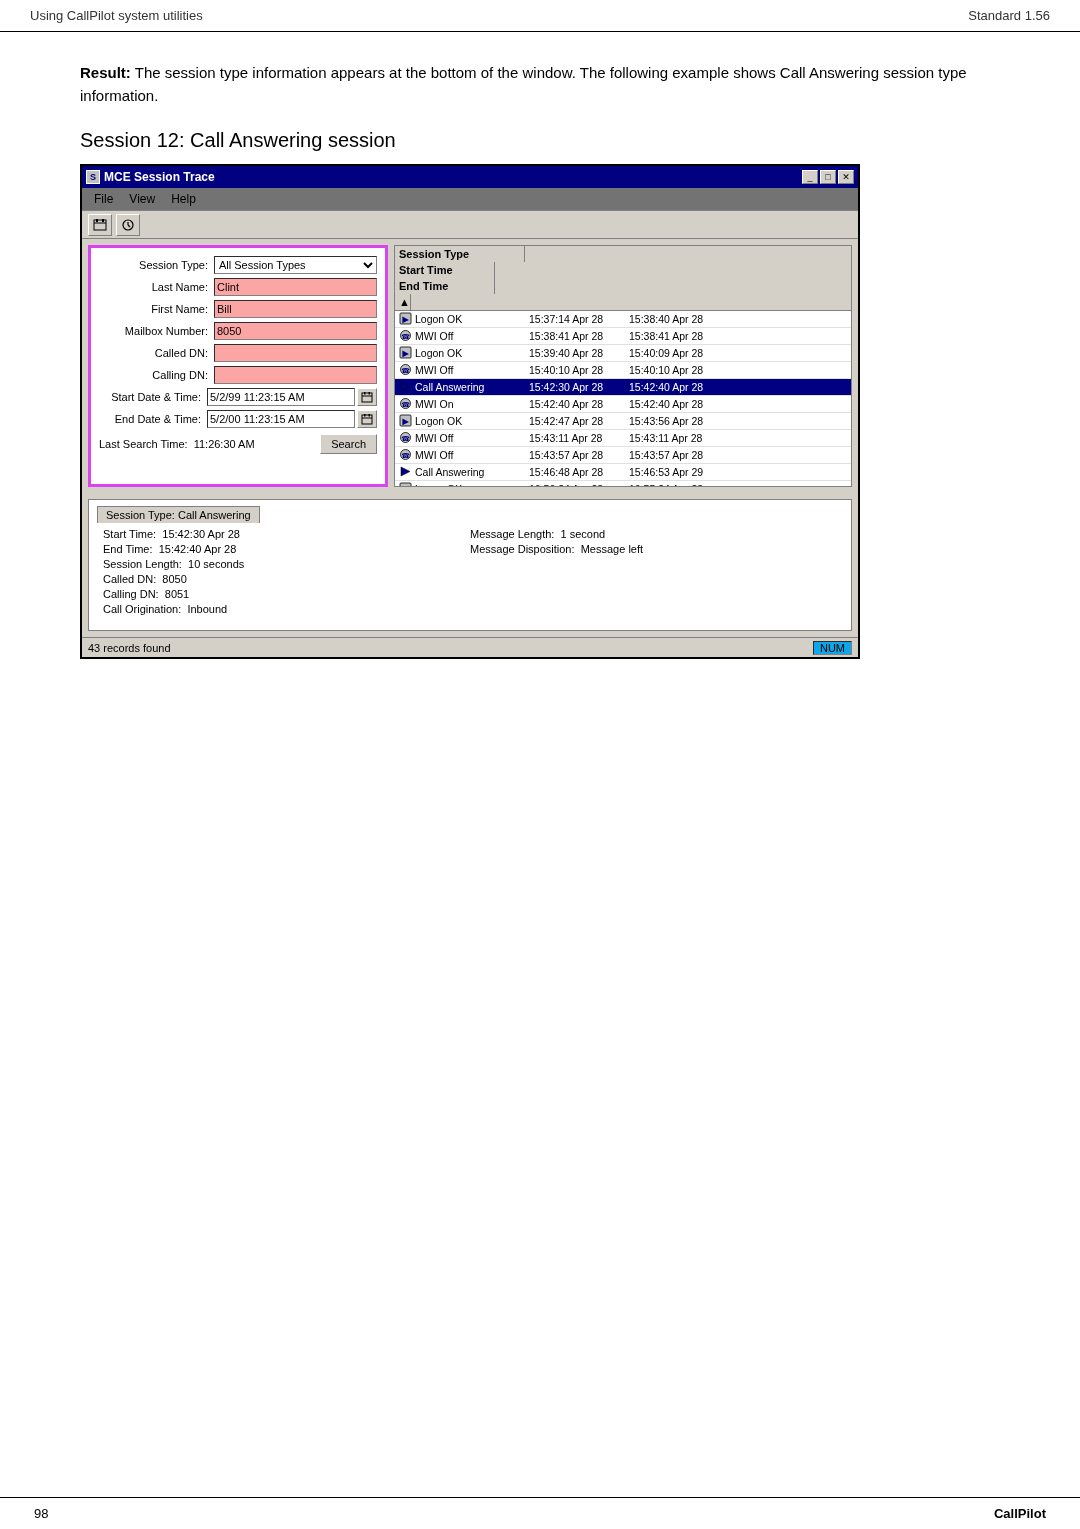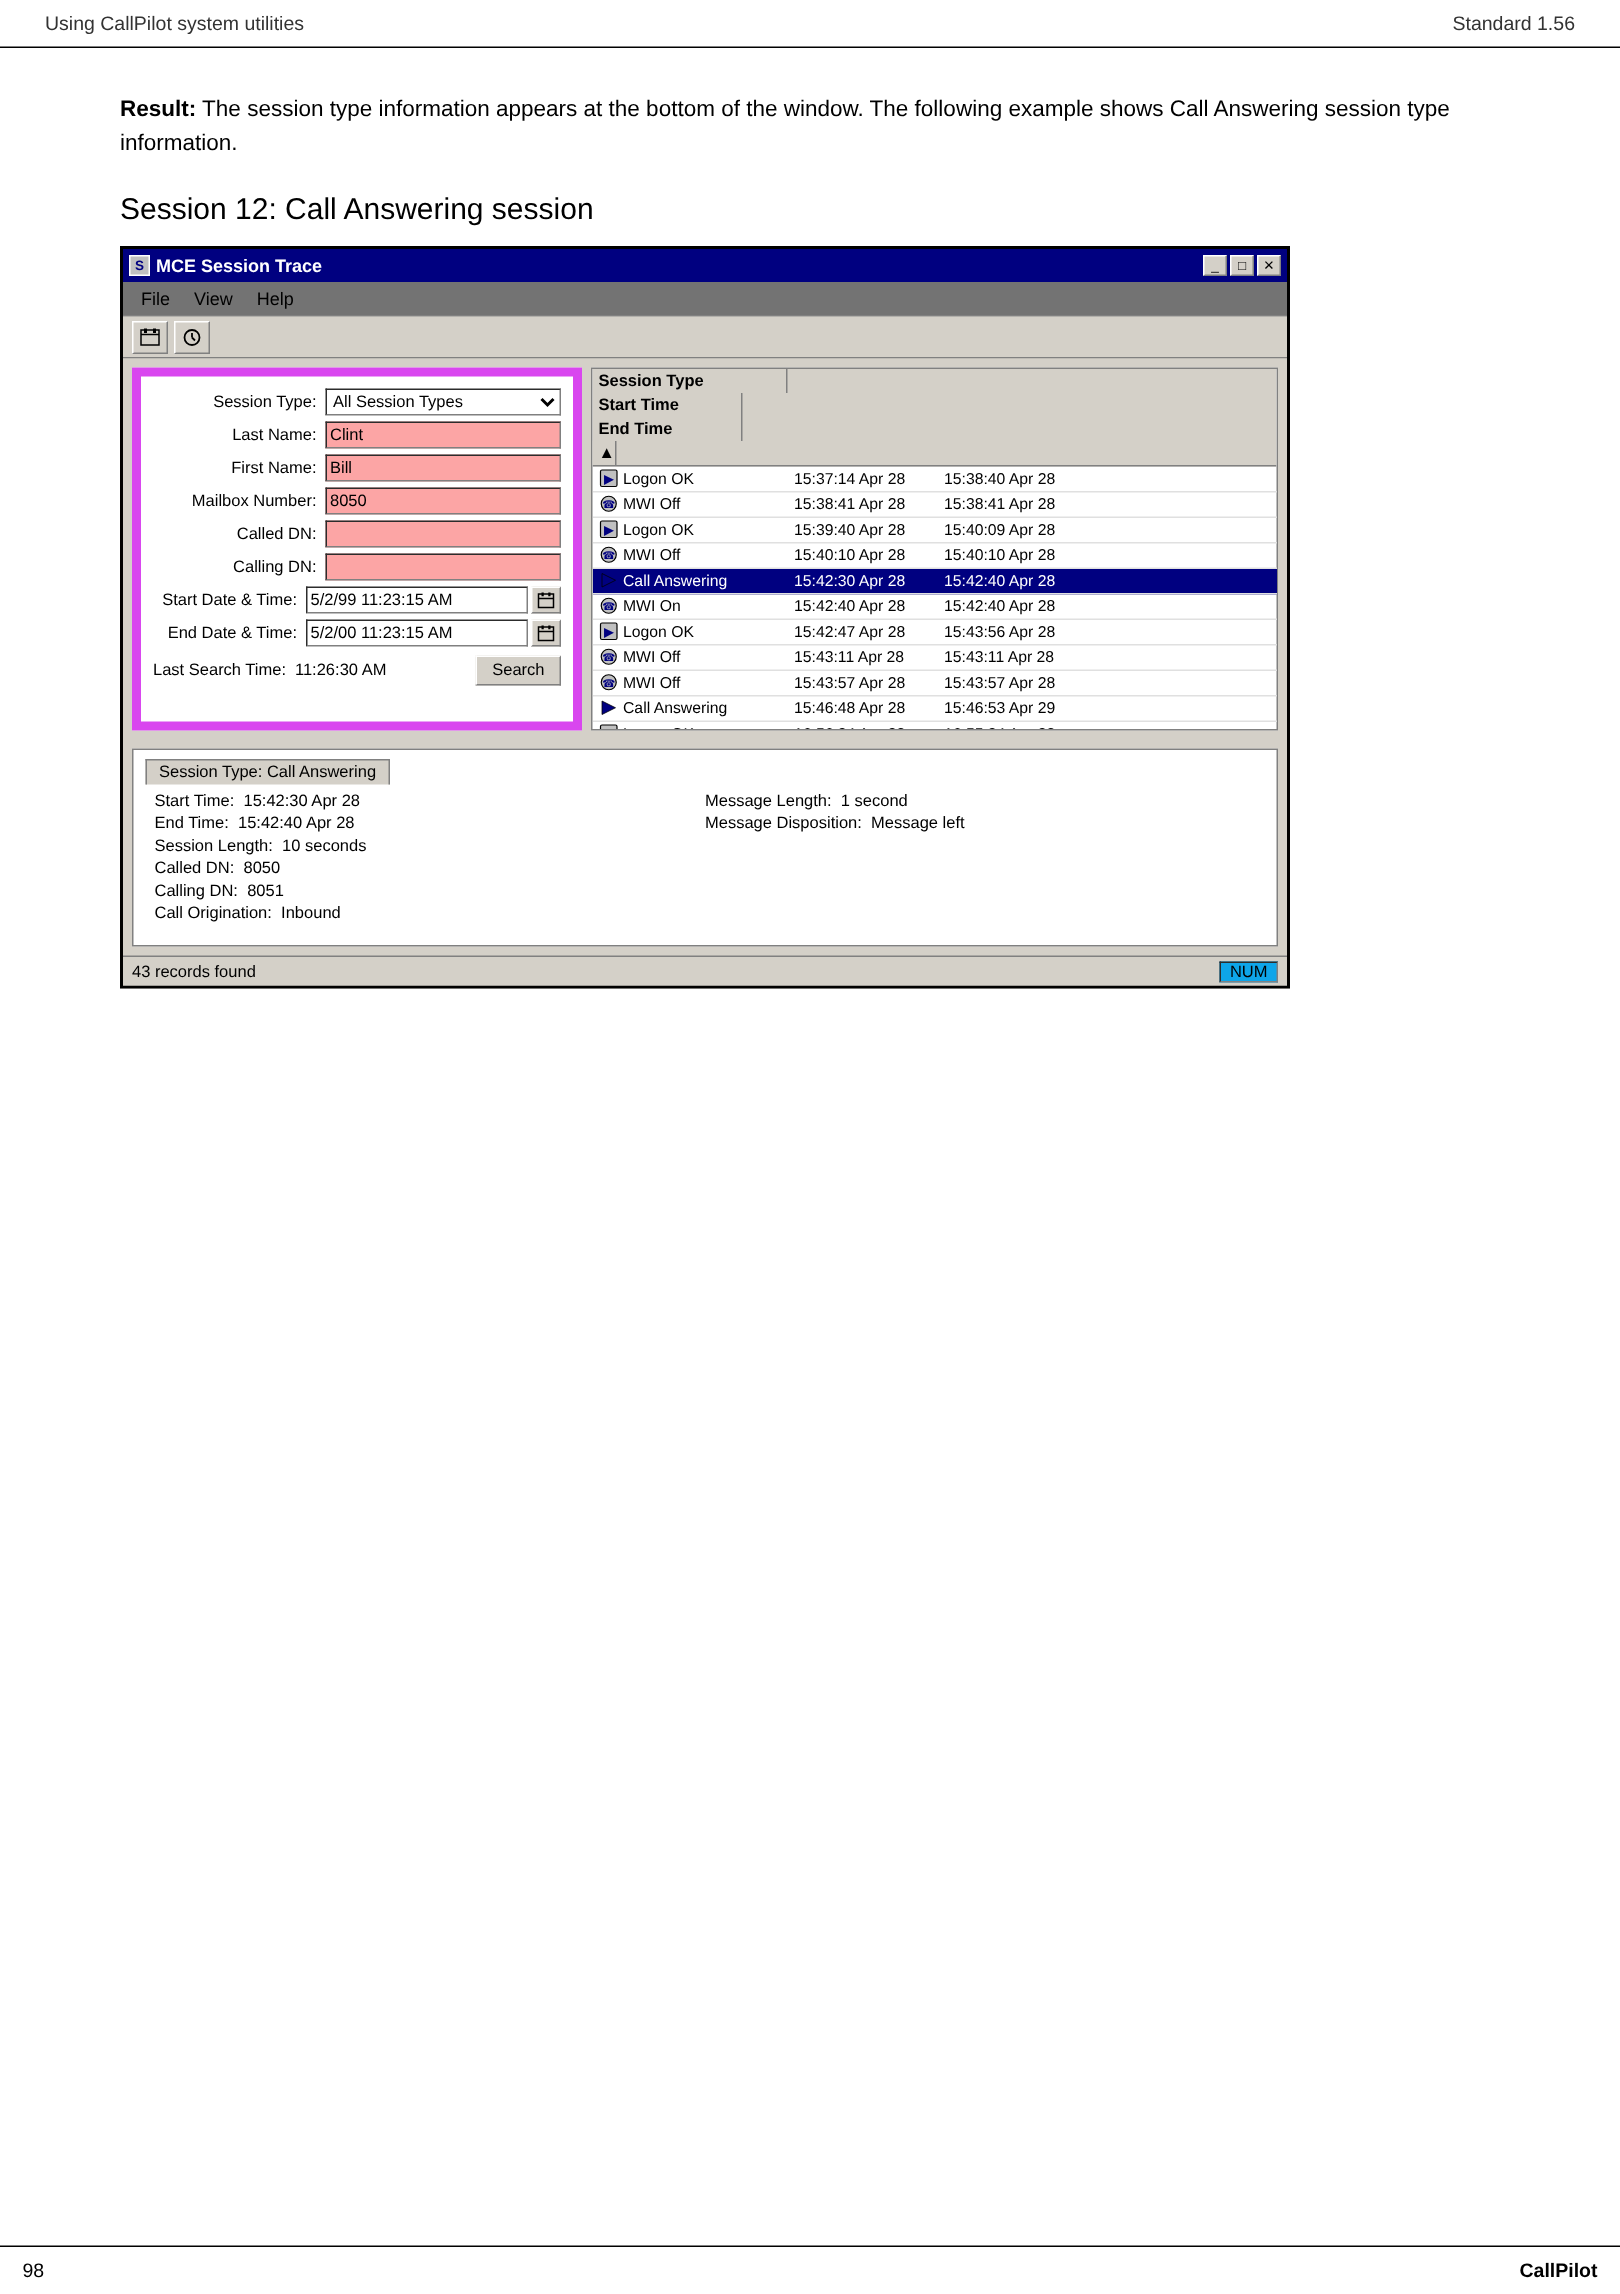--- a/index.html
+++ b/index.html
@@ -142,21 +142,21 @@
     .window-body {
       display: flex;
       background: #d4d0c8;
       padding: 6px;
       gap: 6px;
     }
 
     
     .search-panel {
       background: #ffffff;
-      border: 6px solid #d946ef;
+      border: 3px solid #d946ef;
       padding: 8px;
       width: 300px;
       flex-shrink: 0;
       font-size: 11px;
     }
     .form-row {
       display: flex;
       align-items: center;
       margin-bottom: 4px;
     }
@@ -339,21 +339,21 @@
       border: 1px inset #808080;
       padding: 0 6px;
       font-size: 11px;
     }
 
     
     .page-footer {
       display: flex;
       justify-content: space-between;
       align-items: flex-end;
-      padding: 8px 15px;
+      padding: 8px 34px;
       border-top: 1px solid #000;
       margin-top: auto;
       position: absolute;
       bottom: 0;
       left: 0;
       right: 0;
     }
     .footer-page { font-size: 13px; }
     .footer-brand { font-size: 13px; font-weight: bold; }
 

